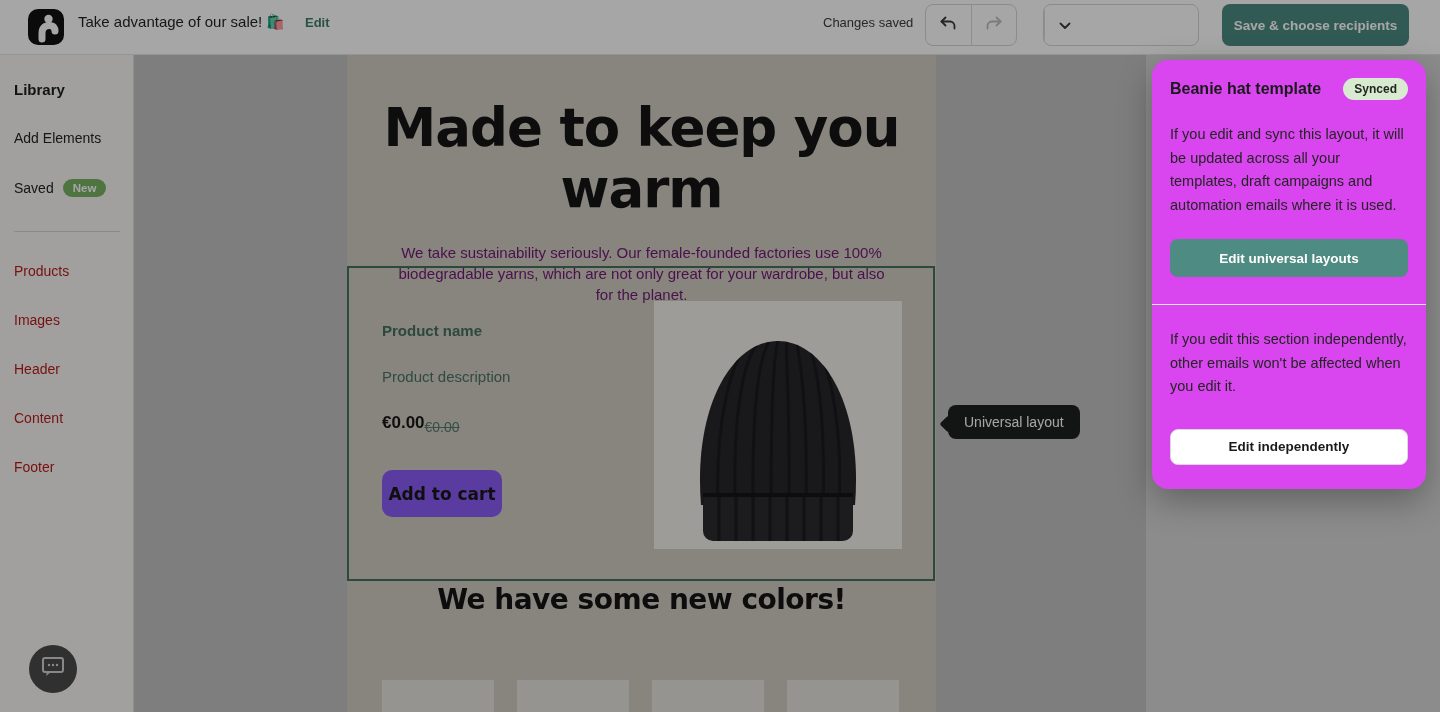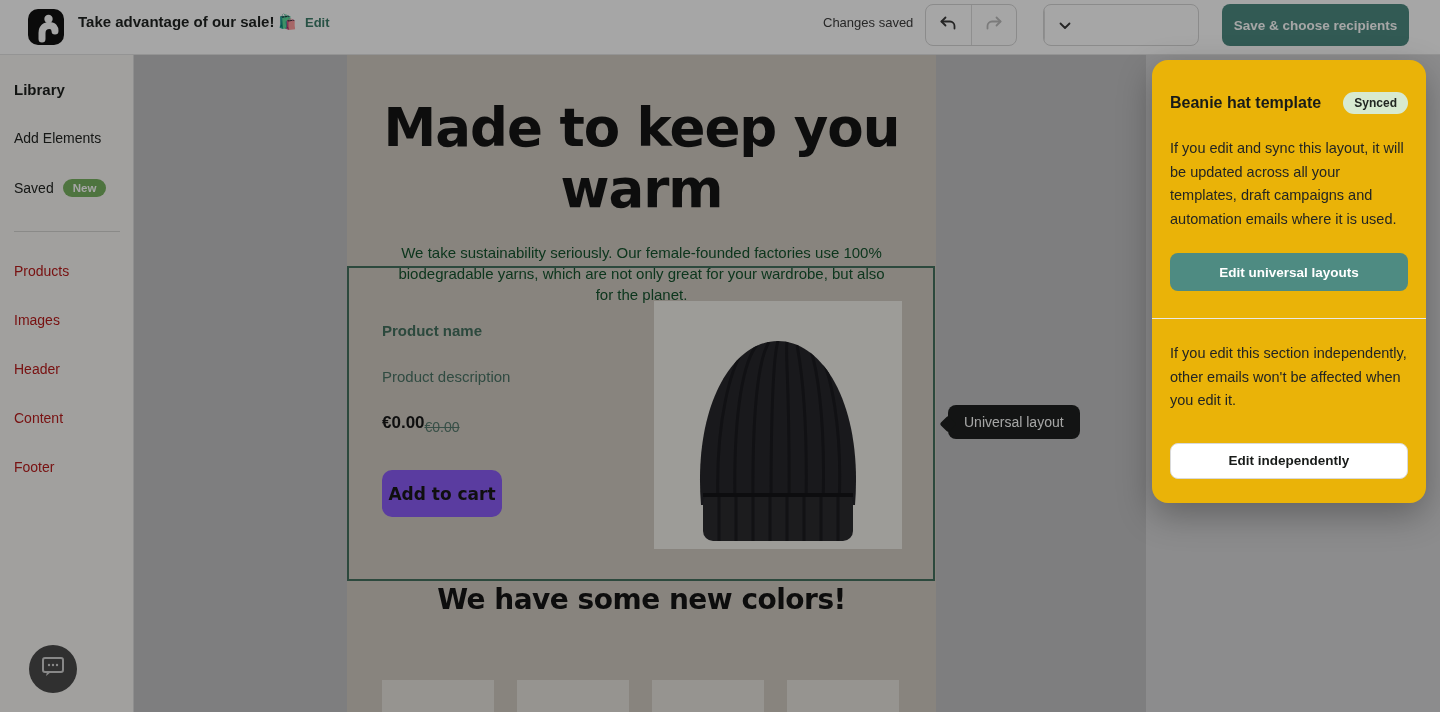--- a/index.html
+++ b/index.html
@@ -3,21 +3,21 @@
 <meta charset="utf-8">
 <style>
   * { margin:0; padding:0; box-sizing:border-box; }
   html,body { width:1440px; height:712px; overflow:hidden; background:#c2c2c4;
               font-family:"Liberation Sans", sans-serif; }
 
   
   #topbar { position:absolute; left:0; top:0; width:1440px; height:55px;
             background:#ffffff; border-bottom:1px solid #e4e4e4; z-index:10; }
   .logo { position:absolute; left:28px; top:9px; width:36px; height:36px; }
-  .campaign-title { position:absolute; left:78px; top:13px; font-size:15px; font-weight:bold; color:#1f2321; }
+  .campaign-title { position:absolute; left:78px; top:13px; font-size:15px; font-weight:normal; color:#1f2321; }
   .edit-link { position:absolute; left:305px; top:15px; font-size:13px; font-weight:bold; color:#3e7e6b; cursor:pointer; }
   .changes-saved { position:absolute; left:823px; top:15px; font-size:13px; color:#3c3c3c; }
   .btn-group { position:absolute; top:4px; height:42px; display:flex; align-items:stretch;
                border:1px solid #d6d6d6; border-radius:8px; background:#fff; overflow:hidden; }
   #undo-redo { left:925px; width:92px; }
   #undo-redo .half { width:46px; display:flex; align-items:center; justify-content:center; cursor:pointer; }
   #undo-redo .sep, #preview-group .sep { width:1px; background:#dcdcdc; }
   #preview-group { left:1043px; width:156px; }
   #preview-group .main { flex:1; display:flex; align-items:center; justify-content:center;
                          font-size:14px; font-weight:bold; color:#1f2321; cursor:pointer; }
@@ -38,21 +38,21 @@
   .side-divider { margin:34px 0 0 14px; width:106px; height:1px; background:#d4d4d2; }
   .side-section { margin:33px 0 0 14px; font-size:14px; color:#b91c1c; cursor:pointer; }
   .side-section.first { margin-top:31px; }
 
   
   #canvas { position:absolute; left:135px; top:55px; width:1011px; height:657px; background:#c2c2c4; }
   #rightpane { position:absolute; left:1146px; top:55px; width:294px; height:657px; background:#d7d7d9; }
   #email { position:absolute; left:212px; top:0; width:589px; height:657px; background:#d1cbc2; }
   .email-h1 { margin-top:42px; text-align:center; font-family:"DejaVu Sans", sans-serif;
               font-size:53px; font-weight:800; letter-spacing:-1px; color:#141414; }
-  .email-p { margin:23px auto 0; width:500px; text-align:center; font-size:15px; line-height:21px; color:#14532d; }
+  .email-p { margin:23px auto 0; width:500px; text-align:center; font-size:15px; line-height:21px; color:#701a75; }
 
   .product-block { position:absolute; left:0; top:211px; width:588px; height:315px;
                    border:2px solid #44705f; cursor:pointer; }
   .prod-left { position:absolute; left:33px; top:0; width:250px; }
   .prod-name { margin-top:54px; font-size:15px; font-weight:bold; color:#44705f; }
   .prod-desc { margin-top:29px; font-size:15px; color:#4a7365; }
   .price-row { margin-top:28px; display:flex; align-items:flex-end; }
   .price { font-size:17px; font-weight:bold; color:#181818; }
   .old-price { font-size:14px; color:#567a6d; text-decoration:line-through; position:relative; top:2px; }
   .add-cart { margin-top:37px; width:120px; height:47px; border:none; border-radius:10px;
@@ -75,22 +75,22 @@
 
   
   #chat { position:absolute; left:29px; top:645px; width:48px; height:48px; border-radius:50%;
           background:#4a4a4a; display:flex; align-items:center; justify-content:center;
           cursor:pointer; z-index:6; }
 
   
   #overlay { position:absolute; inset:0; background:rgba(0,0,0,0.35); z-index:40; }
 
   
-  #card { position:absolute; left:1152px; top:60px; width:274px; z-index:60; background:#eab308;
-          border-radius:16px; box-shadow:0 12px 35px rgba(0,0,0,0.30); padding:32px 18px 24px; }
+  #card { position:absolute; left:1152px; top:60px; width:274px; z-index:60; background:#d946ef;
+          border-radius:16px; box-shadow:0 12px 35px rgba(0,0,0,0.30); padding:18px 18px 24px; }
   .card-head { display:flex; align-items:center; justify-content:space-between; }
   .card-title { font-size:16px; font-weight:bold; color:#181b19; }
   .badge-synced { background:#d8ead0; color:#222622; font-size:12px; font-weight:bold;
                   padding:4px 11px; border-radius:11px; }
   .card-p { margin-top:23px; font-size:14.5px; line-height:23.5px; color:#232523; }
   .card-btn-primary { margin-top:22px; width:100%; height:38px; border:none; border-radius:8px;
                       background:#4e8b82; color:#ffffff; font-family:inherit; font-size:13.5px;
                       font-weight:bold; cursor:pointer; }
   .card-divider { margin:27px -18px 0; height:1px; background:#e8e8e8; }
   .card-btn-secondary { margin-top:30px; width:100%; height:36px; border:1px solid #d9d9d9; border-radius:8px;

